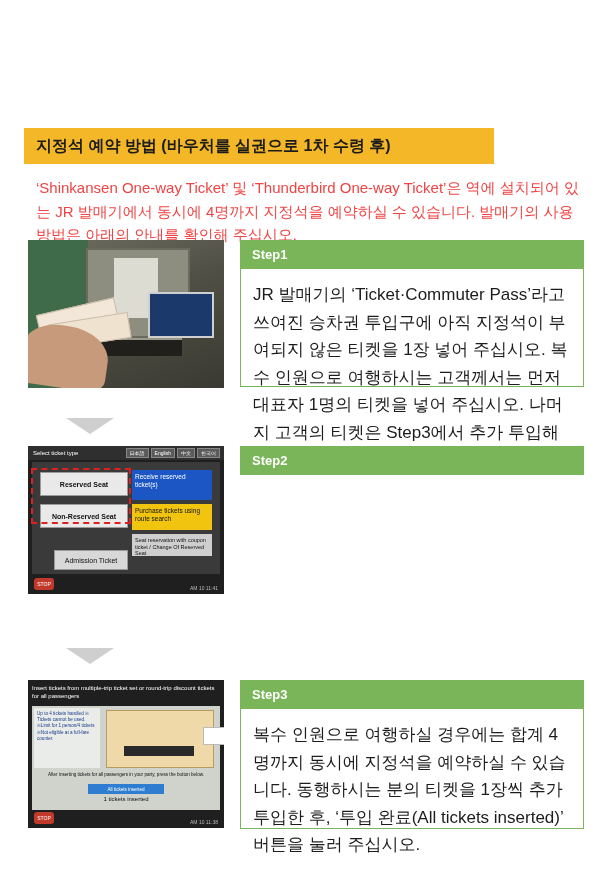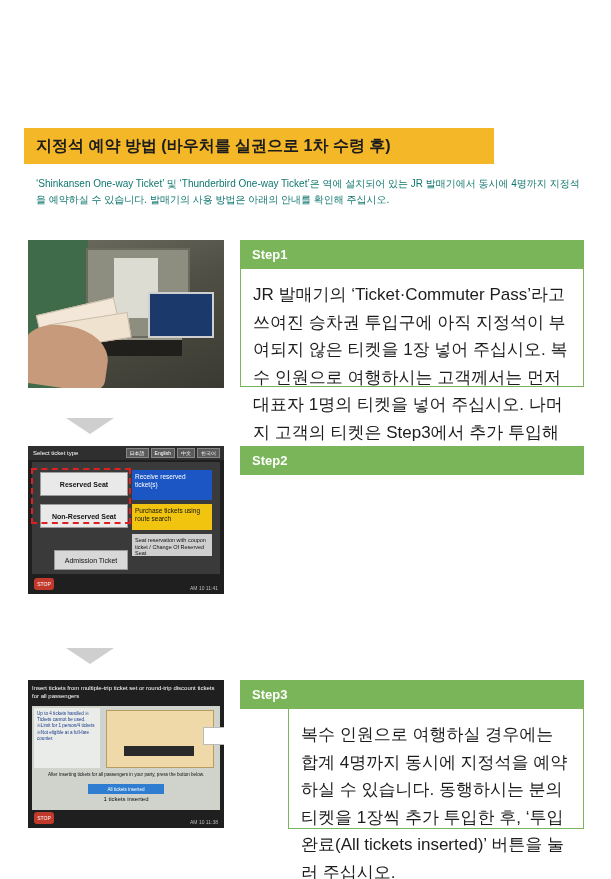--- a/index.html
+++ b/index.html
@@ -31,21 +31,21 @@
     background:#f4b728;
     display:flex;align-items:center;
   }
   .subtitle-text{
     font-size:16px;font-weight:bold;color:#1c1c1c;padding-left:12px;
   }
 
   
   .intro{
     position:absolute;left:36px;top:176px;width:545px;
-    font-size:10px;line-height:1.58;color:#0f766e;
+    font-size:15px;line-height:1.58;color:#ef4444;
   }
 
   
   .step{position:absolute;left:28px;width:468px;}
   .step-img{
     position:absolute;left:0;top:0;width:196px;height:148px;
     background:#2b2b2b;overflow:hidden;border:0;
   }
   .step-right{
     position:absolute;left:212px;top:0;width:344px;
@@ -196,17 +196,17 @@
           <div class="s3-btn">All tickets inserted</div>
           <div class="s3-count">1 tickets inserted</div>
         </div>
         <div class="s3-stop">STOP</div>
         <div class="s3-time">AM 10
 11:38</div>
       </div>
     </div>
     <div class="step-right">
       <div class="step-head">Step3</div>
-      <div class="step-body" style="height:120px;margin-left:48px;">복수 인원으로 여행하실 경우에는 합계 4명까지 동시에 지정석을 예약하실 수 있습니다. 동행하시는 분의 티켓을 1장씩 추가 투입한 후, ‘투입 완료(All tickets inserted)’ 버튼을 눌러 주십시오.</div>
+      <div class="step-body" style="height:120px;">복수 인원으로 여행하실 경우에는 합계 4명까지 동시에 지정석을 예약하실 수 있습니다. 동행하시는 분의 티켓을 1장씩 추가 투입한 후, ‘투입 완료(All tickets inserted)’ 버튼을 눌러 주십시오.</div>
     </div>
   </div>
 
 </div>
 
 </body></html>

